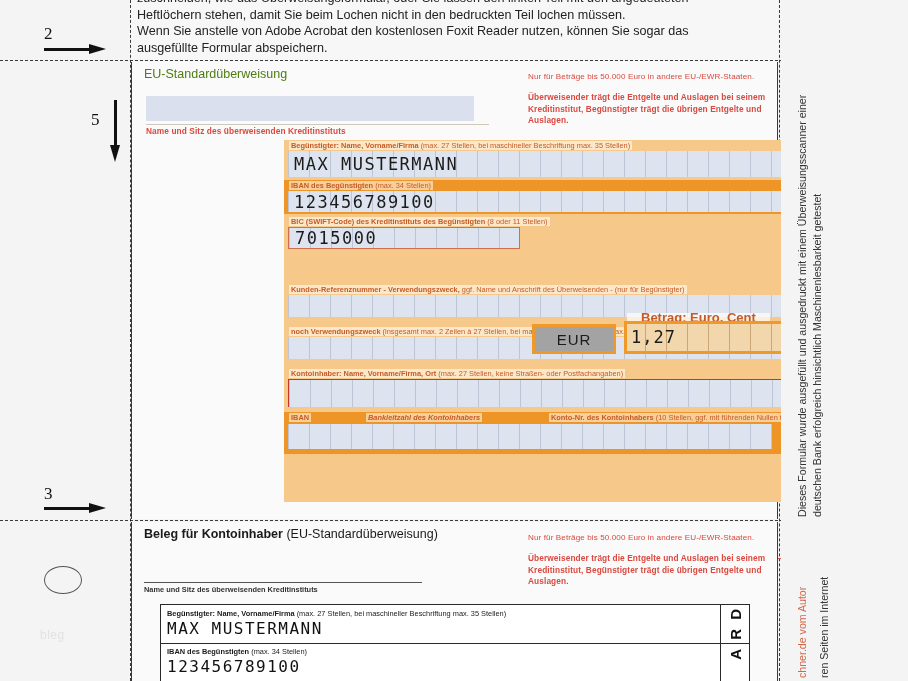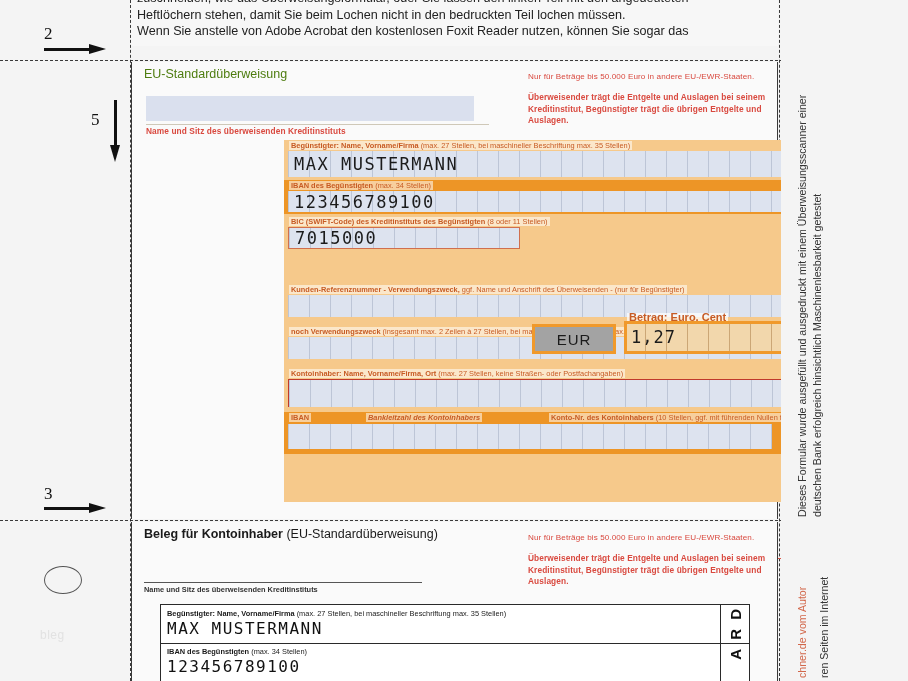--- a/index.html
+++ b/index.html
@@ -159,22 +159,22 @@
     background-image:repeating-linear-gradient(to right, rgba(190,150,100,.75) 0 1px, transparent 1px 21px);
     background-position:-3px 0;
   }
   #amounttext {
     position:absolute; left:4px; top:3px;
     font-family:"DejaVu Sans Mono","Liberation Mono",monospace;
     font-size:17px; color:#1b1b1b; letter-spacing:1px;
   }
   #amountlabel {
     position:absolute; left:343px; top:173px;
-    font-size:11px; font-weight:bold; color:#c75b24;
-    background:rgba(255,255,255,.7); padding:0 2px; line-height:9px;
+    font-size:13px; font-weight:bold; color:#c75b24;
+    background:rgba(255,255,255,.7); padding:0 14px; line-height:9px;
   }
 
   
   #box13 {
     position:absolute; left:558px; top:330px; width:42px; height:27px;
     background:#ffffff; display:flex; align-items:center; justify-content:center;
     font-family:"DejaVu Sans Mono","Liberation Mono",monospace;
     font-size:16px; color:#1b1b1b;
   }
 
@@ -272,20 +272,21 @@
 </style>
 </head>
 <body>
 
 <div id="page">
 
   <div id="instructions">
     <span class="clipped">zuschneiden, wie das Überweisungsformular, oder Sie lassen den linken Teil mit den angedeuteten</span>
     <span class="clipped">Heftlöchern stehen, damit Sie beim Lochen nicht in den bedruckten Teil lochen müssen.</span>
     <span class="clipped">Wenn Sie anstelle von Adobe Acrobat den kostenlosen Foxit Reader nutzen, können Sie sogar das</span>
+    <span class="clipped">ausgefüllte Formular abspeichern.</span>
   </div>
 
   <div class="dashdot-h" style="top:60px;"></div>
   <div class="dashdot-h" style="top:520px;"></div>
   <div class="dashdot-v" style="left:130px; top:0; height:681px;"></div>
   <div class="dashdot-v" style="left:779px; top:0; height:681px;"></div>
 
   <div class="marker">
     <div class="num" style="left:44px; top:24px;">2</div>
     <div class="arrow-h" style="left:44px; top:44px; width:62px;">

